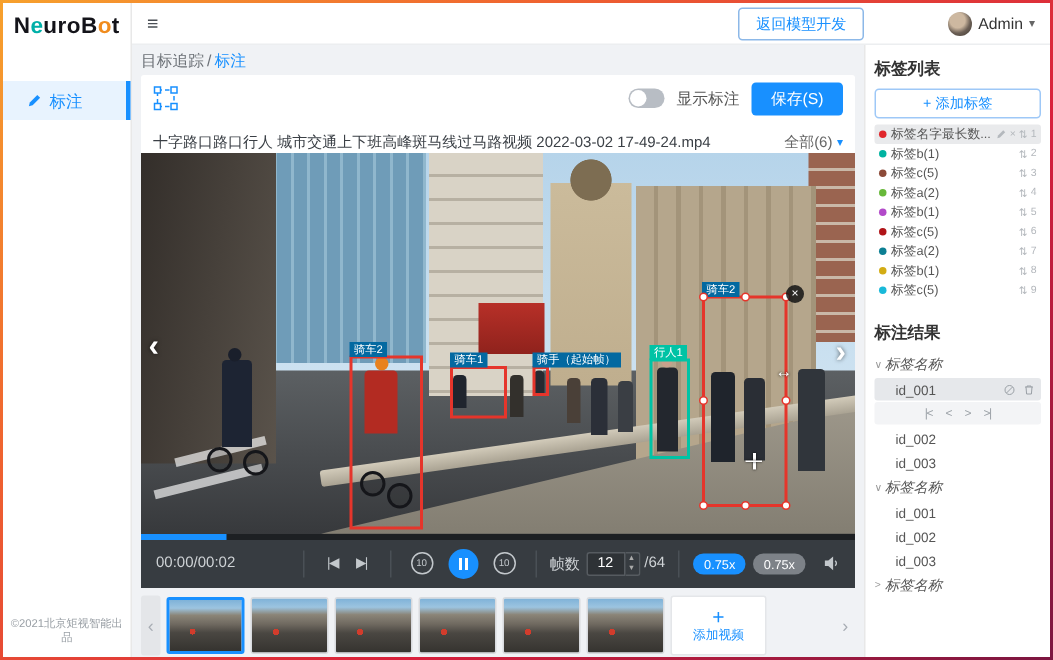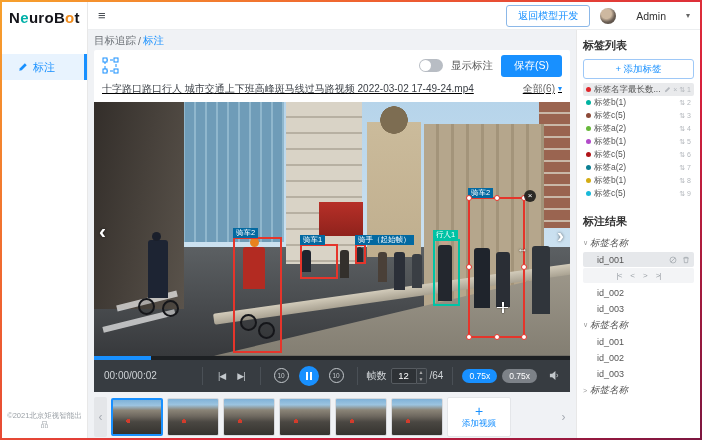--- a/index.html
+++ b/index.html
@@ -20,41 +20,41 @@
                font-size:7.5px; color:#9aa0a6; line-height:1.3; padding:0 3px; }
 
   
   .rightside { flex:1; display:flex; flex-direction:column; min-width:0; }
   .topbar { height:28px; background:#fff; border-bottom:1px solid #eceef0; display:flex;
             align-items:center; padding:0 10px; flex:none; }
   .hamburger { font-size:13px; color:#4a4f55; cursor:pointer; }
   .topbar-right { margin-left:auto; display:flex; align-items:center; gap:10px; }
   .back-btn { border:1px solid #8cb8e8; color:#1890ff; background:#fff; border-radius:3px;
               font-size:10px; padding:3px 11px; cursor:pointer; }
-  .user { display:flex; align-items:center; gap:20px; cursor:pointer; }
+  .user { display:flex; align-items:center; gap:4px; cursor:pointer;margin-left:46px; }
   .avatar { width:16px; height:16px; border-radius:50%;
             background:radial-gradient(circle at 40% 35%,#cdb8a0 0 35%,#6b5f55 60%,#3d362f 100%); }
   .user-name { font-size:10.5px; color:#333; }
   .caret { font-size:8px; color:#666; }
 
   .body { flex:1; display:flex; min-height:0; }
 
   
   .main { width:488px; flex:none; padding:3px 6px 0; display:flex; flex-direction:column; }
   .breadcrumb { height:18px; font-size:10.5px; color:#6b7076; display:flex; align-items:center; gap:2px; }
   .bc-cur { color:#1890ff; }
   .card { background:#fff; border-radius:2px; width:476px; }
   .tools { height:32px; display:flex; align-items:center; padding:0 8px; }
   .tools-right { margin-left:auto; display:flex; align-items:center; gap:8px; }
   .toggle { width:24px; height:13px; border-radius:7px; background:#b8bdc4; position:relative; cursor:pointer; }
   .toggle-knob { position:absolute; left:1px; top:1px; width:11px; height:11px; border-radius:50%; background:#fff; }
   .toggle-label { font-size:10.5px; color:#555; }
   .save-btn { background:#1890ff; color:#fff; border:none; border-radius:3px; font-size:10.5px;
               padding:4px 13px; cursor:pointer; }
-  .titlerow { height:20px; display:flex; align-items:flex-start; padding:0 8px;text-decoration:underline; }
+  .titlerow { height:20px; display:flex; align-items:flex-end; padding:0 8px; }
   .vid-title { font-size:10px; color:#3a3f45; white-space:nowrap; overflow:hidden; text-overflow:ellipsis; flex:1; }
   .filter { font-size:10px; color:#666; display:flex; gap:3px; align-items:center; cursor:pointer; }
   .filter .caret { color:#1890ff; }
 
   
   .video { position:relative; width:476px; height:254px; overflow:hidden; background:#aed0e8; }
   .scene { position:absolute; inset:0;
     background:
       linear-gradient(#b73028,#8f221c) 225px 100px / 44px 34px no-repeat,
       linear-gradient(100deg,#332e2a,#5a534b) 0 0 / 90px 207px no-repeat,

